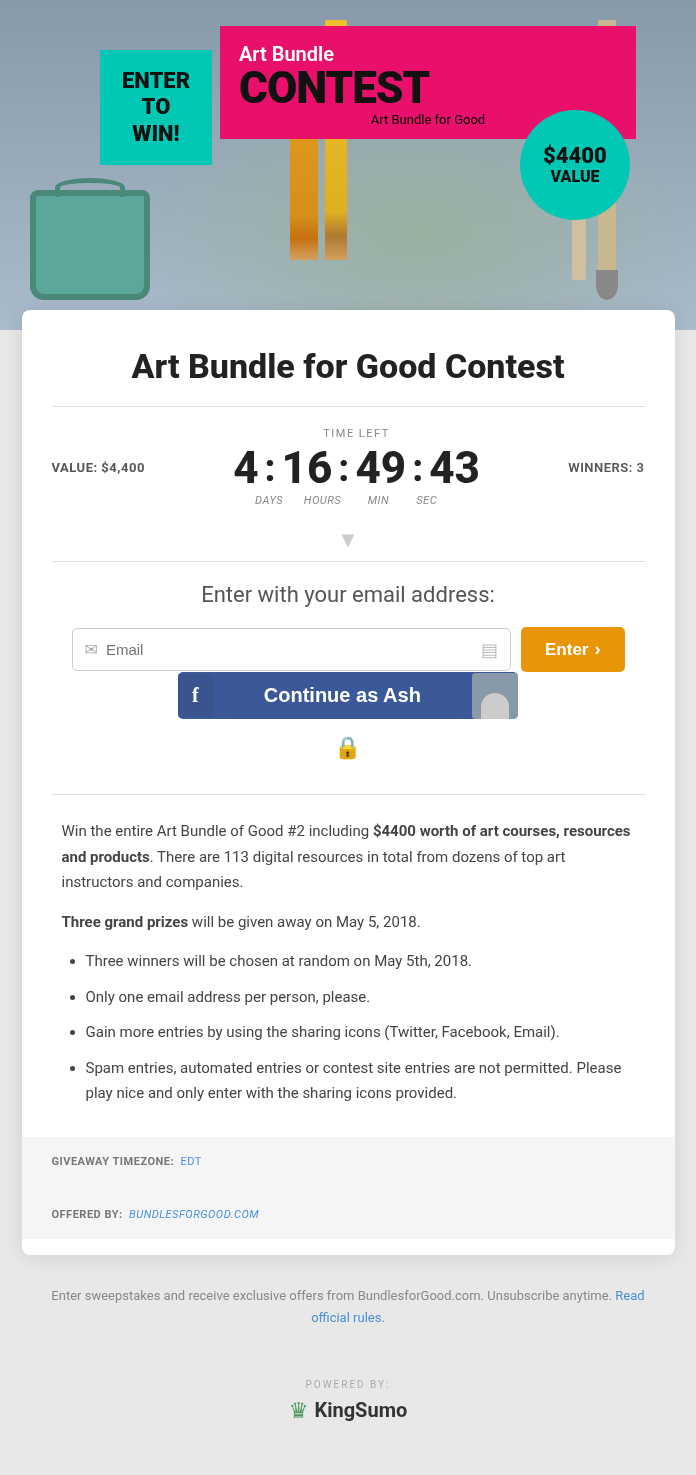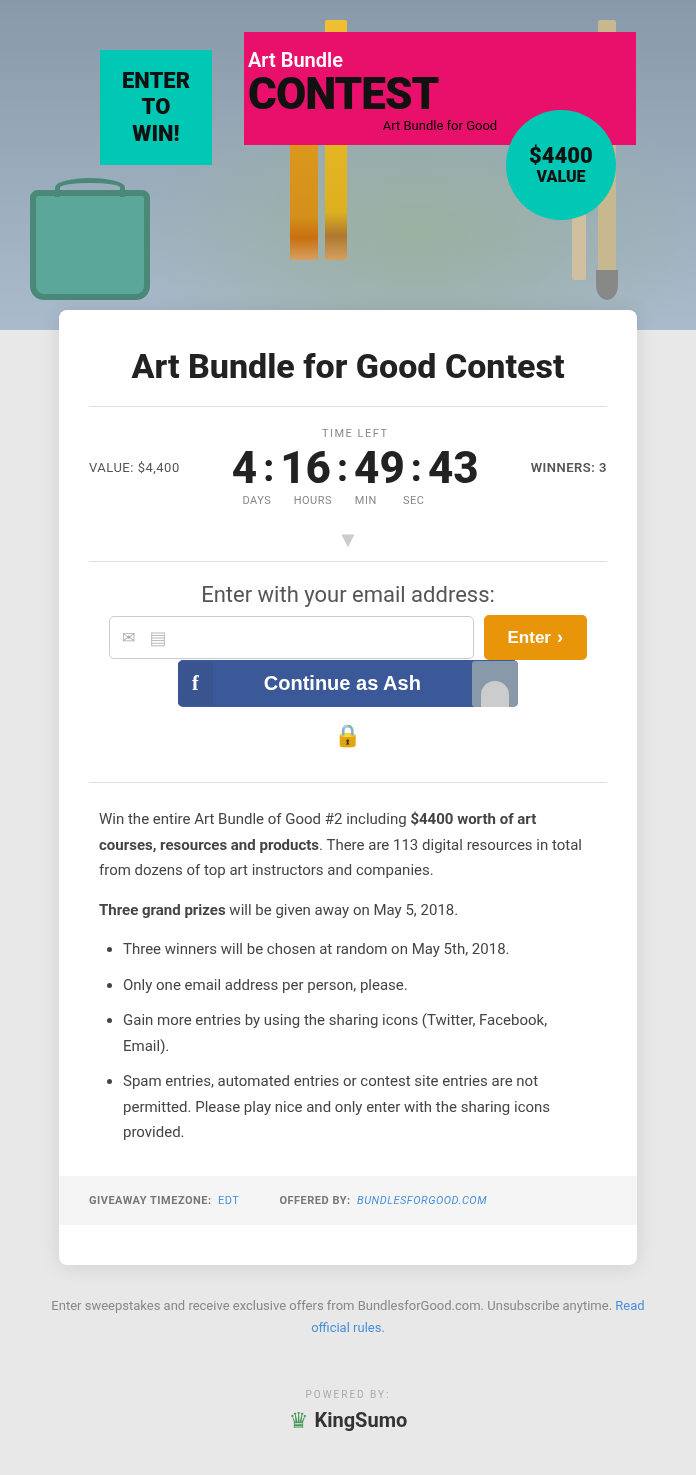--- a/index.html
+++ b/index.html
@@ -117,25 +117,24 @@
       font-weight: 900;
       font-size: 22px;
       padding: 18px 22px;
       text-align: center;
       line-height: 1.2;
       text-transform: uppercase;
     }
     .hero-image .badge-contest {
       position: absolute;
       left: 220px;
-      top: 32px;
+      top: 26px;
       right: 60px;
       background: #e8106a;
-      padding: 16px 4px 12px;
-      margin-left: 24px;
+      padding: 16px 19px 12px;
     }
     .hero-image .badge-contest .art-bundle {
       color: #fff;
       font-size: 20px;
       font-weight: 600;
     }
     .hero-image .badge-contest .contest-text {
       color: #111;
       font-size: 44px;
       font-weight: 900;
@@ -144,21 +143,21 @@
       letter-spacing: -1px;
     }
     .hero-image .badge-contest .sub-text {
       color: #000000;
       font-size: 13px;
       text-align: center;
       margin-top: 2px;
     }
     .hero-image .badge-value {
       position: absolute;
-      right: 80px;
+      right: 66px;
       top: 110px;
       width: 110px;
       height: 110px;
       background: #00c8b4;
       border-radius: 50%;
       display: flex;
       flex-direction: column;
       align-items: center;
       justify-content: center;
       color: #111;
@@ -168,25 +167,25 @@
     }
     .hero-image .badge-value .val-amount {
       font-size: 22px;
     }
     .hero-image .badge-value .val-label {
       font-size: 16px;
     }
 
     
     .main-card {
-      width: 578px;
+      width: 653px;
       background: #fff;
       border-radius: 8px;
       margin-top: -20px;
-      padding-bottom: 40px;
+      padding-bottom: 16px;
       box-shadow: 0 2px 20px rgba(0,0,0,0.1);
       position: relative;
       z-index: 10;
     }
 
     .card-title {
       text-align: center;
       font-size: 34px;
       font-weight: 800;
       color: #222;
@@ -201,21 +200,21 @@
 
     
     .countdown-section {
       padding: 20px 30px;
       display: flex;
       align-items: center;
       justify-content: space-between;
     }
     .value-label {
       font-size: 13px;
-      font-weight: 400;
+      font-weight: 700;
       color: #555;
       letter-spacing: 0.5px;
     }
     .countdown-center {
       text-align: center;
     }
     .countdown-label {
       font-size: 11px;
       color: #888;
       letter-spacing: 1.5px;
@@ -241,23 +240,24 @@
       line-height: 1;
     }
     .countdown-units {
       display: flex;
       gap: 4px;
       margin-top: 4px;
     }
     .countdown-unit {
       font-size: 11px;
       color: #888;
-      text-align: center;
+      text-align: right;
       letter-spacing: 0.5px;
       text-transform: uppercase;
+      font-style: italic;
     }
     .unit-days { width: 50px; }
     .unit-hours { width: 54px; }
     .unit-min { width: 44px; }
     .unit-sec { width: 44px; }
 
     .winners-label {
       font-size: 13px;
       font-weight: 600;
       color: #555;
@@ -274,21 +274,21 @@
     }
 
     
     .enter-section {
       padding: 20px 50px 10px;
     }
     .enter-label {
       text-align: center;
       font-size: 22px;
       color: #555;
-      margin-bottom: 8px;
+      margin-bottom: 20px;
     }
     .email-row {
       display: flex;
       gap: 10px;
       align-items: center;
     }
     .email-input-wrapper {
       flex: 1;
       display: flex;
       align-items: center;
@@ -424,20 +424,21 @@
     }
 
     
     .footer-info {
       background: #f5f5f5;
       margin: 30px 0 0;
       padding: 18px 30px;
       display: flex;
       gap: 40px;
       flex-wrap: wrap;
+      flex-direction: column;
     }
     .footer-info-item {
       font-size: 11px;
       color: #777;
       letter-spacing: 0.5px;
       text-transform: uppercase;
     }
     .footer-info-item span {
       color: #4a90d9;
       text-decoration: none;
@@ -549,20 +550,21 @@
     <div class="arrow-down">▼</div>
 
     <div class="divider"></div>
 
     <div class="enter-section">
       <p class="enter-label">Enter with your email address:</p>
 
       <div class="email-row">
         <div class="email-input-wrapper">
           <span class="email-icon">✉</span>
+          <input class="email-input" type="email" placeholder="Email" style="">
           <span class="contact-icon">▤</span>
         </div>
         <button class="enter-button">
           <span>Enter</span>
           <span class="arrow">›</span>
         </button>
       </div>
 
 
       <button class="fb-button">

